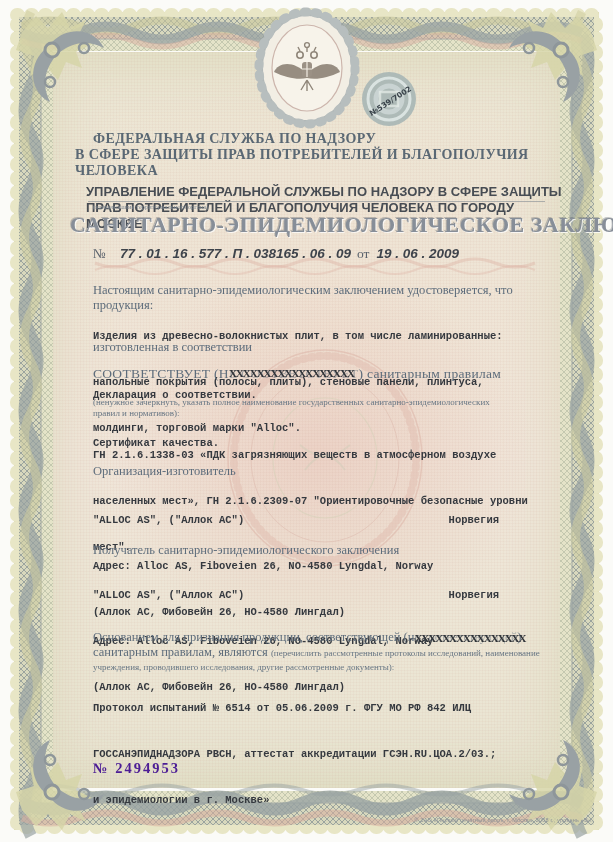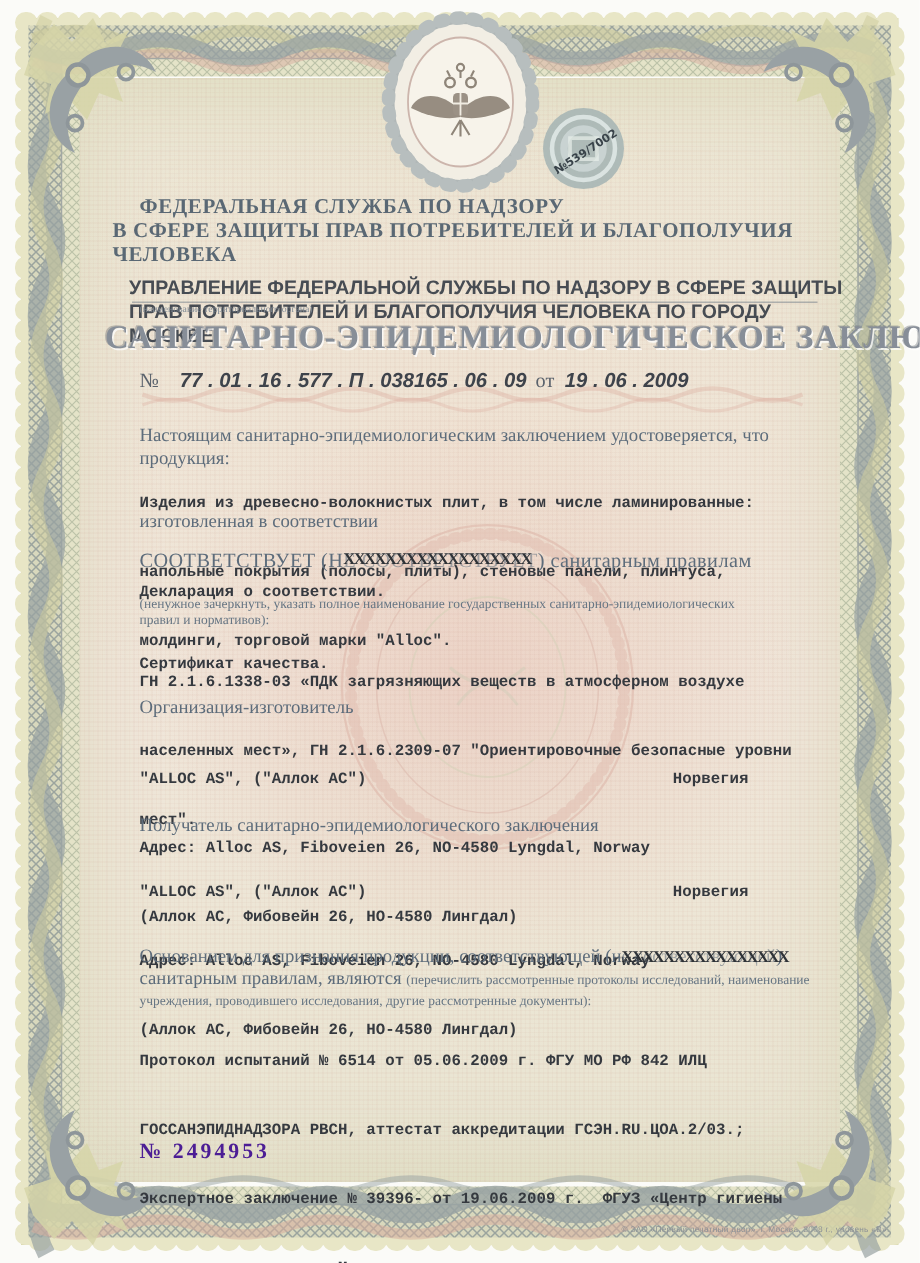--- a/index.html
+++ b/index.html
@@ -214,21 +214,20 @@
     </div>
 
     <div class="blk lbl" style="top:630px;line-height:14.5px;">
       <span>Основанием для признания продукции, соответствующей (н</span><span class="strike-wrap"><span class="under">е соответствующей</span><span class="xchain">XXXXXXXXXXXXXXXX</span></span><span>)</span><br>
       <span>санитарным правилам, являются </span><span class="note">(перечислить рассмотренные протоколы исследований, наименование</span><br>
       <span class="note">учреждения, проводившего исследования, другие рассмотренные документы):</span>
     </div>
     <div class="blk mono" style="top:670px;">
       <div>Протокол испытаний № 6514 от 05.06.2009 г. ФГУ МО РФ 842 ИЛЦ</div>
       <div>ГОССАНЭПИДНАДЗОРА РВСН, аттестат аккредитации ГСЭН.RU.ЦОА.2/03.;</div>
-      <div>Экспертное заключение № 39396- от 19.06.2009 г.  ФГУЗ «Центр гигиены</div>
       <div>и эпидемиологии в г. Москве»</div>
     </div>
 
     <div class="blk ctr serial" style="top:760px;">
       <span>№</span> <span>2494953</span>
     </div>
 
     <div class="footer-imprint">© ЗАО «Первый печатный двор»,  г. Москва,  2008 г.,  уровень «В».</div>
   </div>
 </div>

